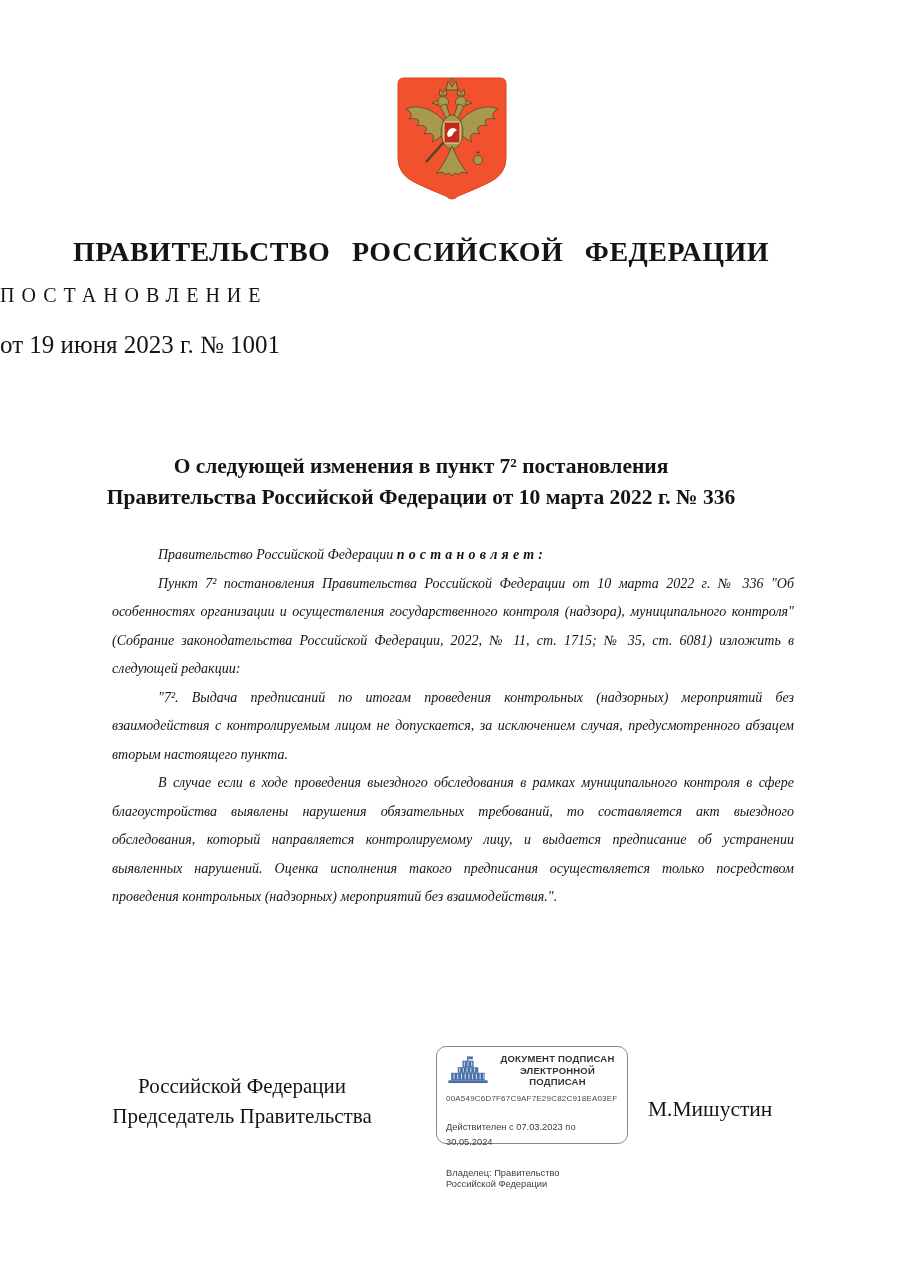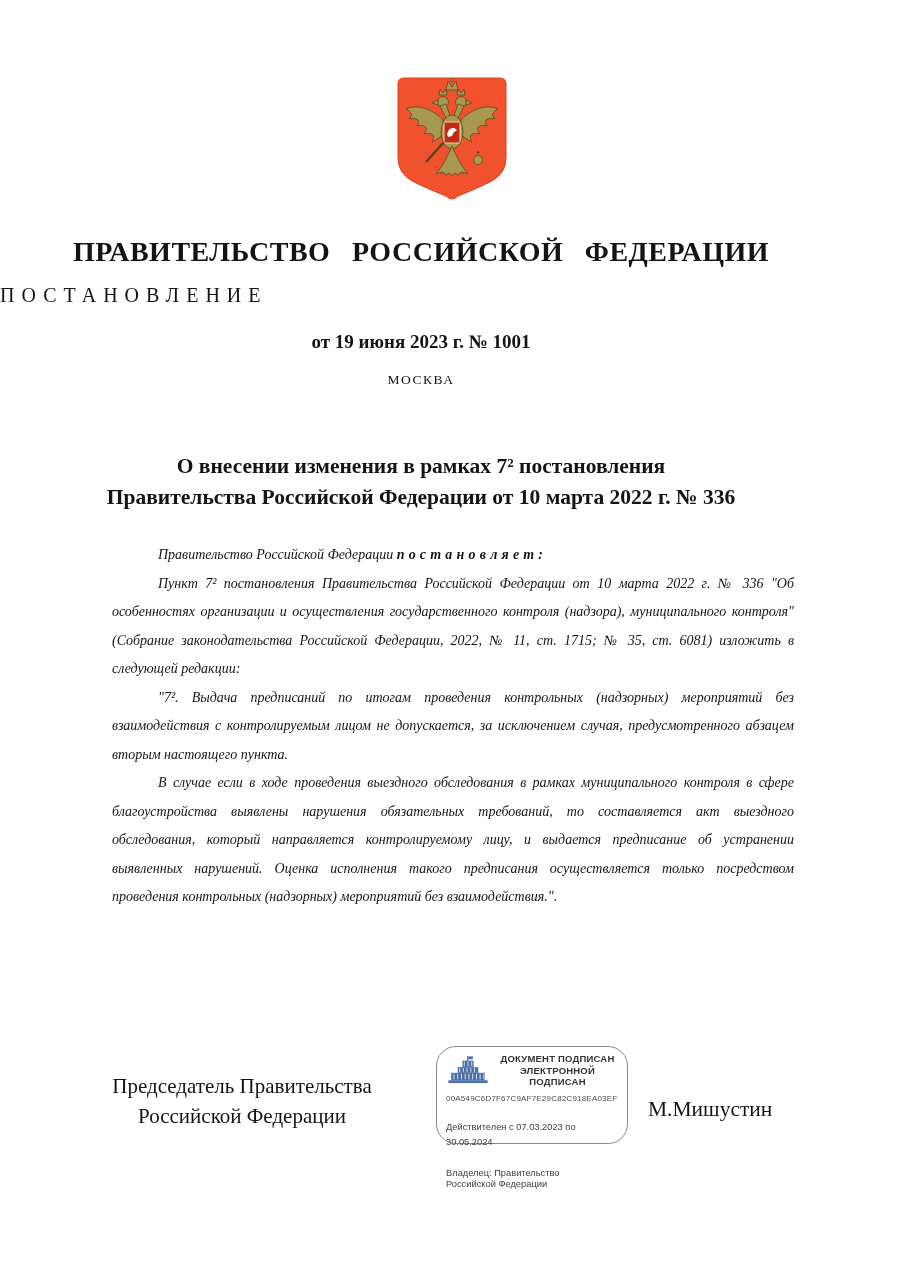--- a/index.html
+++ b/index.html
@@ -18,21 +18,21 @@
     position:absolute;top:236px;left:0;width:100%;
     text-align:center;font-size:28px;font-weight:bold;
     letter-spacing:0.5px;word-spacing:14px;white-space:nowrap;
   }
   .doc-type{
     position:absolute;top:284px;left:0;width:100%;
     font-size:20px;letter-spacing:7px;
   }
   .doc-date{
     position:absolute;top:331px;left:0;width:100%;
-    text-align:center;font-size:19px;font-weight:bold;
+    font-size:25px;
   }
   .doc-city{
     position:absolute;top:372px;left:0;width:100%;
     text-align:center;font-size:13.5px;letter-spacing:1.5px;
   }
   
   .doc-title{
     position:absolute;top:451px;left:0;width:100%;
     text-align:center;font-size:21.5px;font-weight:bold;line-height:31px;
   }
@@ -48,21 +48,21 @@
     position:absolute;left:92px;top:1071px;width:300px;
     text-align:center;font-size:21px;line-height:30px;
   }
   .signer-name{
     position:absolute;left:648px;top:1097px;
     font-size:21.5px;white-space:nowrap;
   }
   
   .stamp{
     position:absolute;left:436px;top:1046px;width:172px;height:84px;
-    border:1.5px solid #8a8a8a;border-radius:20px;
+    border:1.5px solid #8a8a8a;border-radius:10px;
     padding:6px 9px;
     font-family:"Liberation Sans", sans-serif;
     color:#3d3d3d;background:#ffffff;
   }
   .stamp-top{display:flex;align-items:center;gap:7px;}
   .stamp-icon{width:44px;height:28px;flex:0 0 auto;}
   .stamp-heading{
     flex:1;text-align:center;font-size:9.5px;font-weight:bold;
     line-height:11.5px;color:#333333;letter-spacing:0.2px;
   }
@@ -105,37 +105,36 @@
       <path d="M82,78 v-3 M80.5,76.5 h3" stroke-width="1.2" fill="none"></path>
     </g>
 
     <rect x="48" y="46" width="16" height="21" rx="1.5" fill="#c22a1a" stroke="#e8d9a0" stroke-width="1"></rect>
     <path d="M51,58 Q53,51 58,52 L61,54 Q57,56 56,60 L52,61 Z" fill="#ffffff"></path>
   </svg>
 
   <div class="org-name">ПРАВИТЕЛЬСТВО РОССИЙСКОЙ ФЕДЕРАЦИИ</div>
   <div class="doc-type">ПОСТАНОВЛЕНИЕ</div>
   <div class="doc-date">от 19 июня 2023 г. № 1001</div>
-  <div class="doc-city">МОСКВА</div>
 
   <div class="doc-title">
-    <div>О внесении изменения в рамках 7² постановления</div>
+    <div>О следующей изменения в пункт 7² постановления</div>
     <div>Правительства Российской Федерации от 10 марта 2022 г. № 336</div>
   </div>
 
   <div class="body-text">
     <p><span>Правительство Российской Федерации </span><span class="verb-bold">постановляет:</span></p>
     <p>Пункт 7² постановления Правительства Российской Федерации от 10 марта 2022 г. № 336 "Об особенностях организации и осуществления государственного контроля (надзора), муниципального контроля" (Собрание законодательства Российской Федерации, 2022, № 11, ст. 1715; № 35, ст. 6081) изложить в следующей редакции:</p>
     <p>"7². Выдача предписаний по итогам проведения контрольных (надзорных) мероприятий без взаимодействия с контролируемым лицом не допускается, за исключением случая, предусмотренного абзацем вторым настоящего пункта.</p>
     <p>В случае если в ходе проведения выездного обследования в рамках муниципального контроля в сфере благоустройства выявлены нарушения обязательных требований, то составляется акт выездного обследования, который направляется контролируемому лицу, и выдается предписание об устранении выявленных нарушений. Оценка исполнения такого предписания осуществляется только посредством проведения контрольных (надзорных) мероприятий без взаимодействия.".</p>
   </div>
 
   <div class="sig-block">
+    <div>Российской Федерации</div>
     <div>Председатель Правительства</div>
-    <div>Российской Федерации</div>
   </div>
   <div class="signer-name">М.Мишустин</div>
 
   <div class="stamp">
     <div class="stamp-top">
       <svg class="stamp-icon" viewBox="0 0 46 30" aria-hidden="true">
         <g fill="#4a6fa8">
           <rect x="22" y="0" width="1.2" height="6"></rect>
           <rect x="23.2" y="0.5" width="5" height="3"></rect>
           <rect x="17" y="5" width="12" height="7"></rect>

